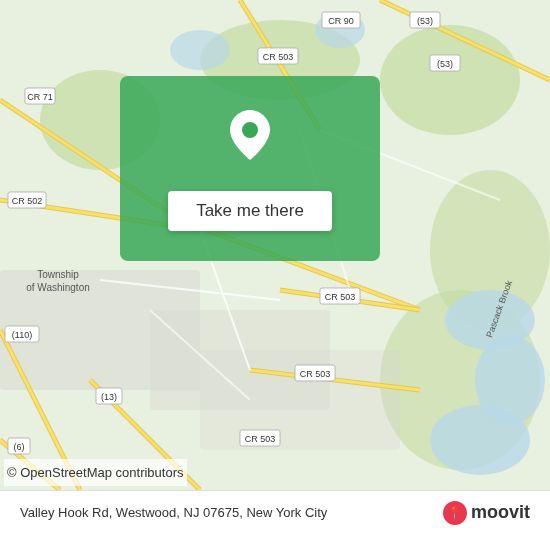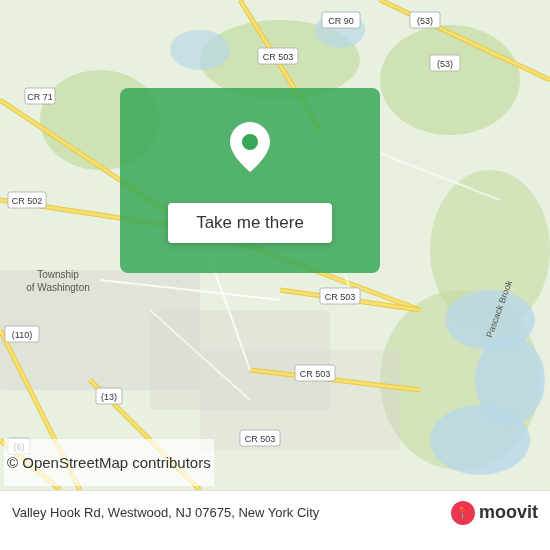--- a/index.html
+++ b/index.html
@@ -15,21 +15,21 @@
       width: 550px;
       height: 490px;
       position: relative;
       overflow: hidden;
       background-color: #f97316;
     }
 
     
     .green-overlay {
       position: absolute;
-      top: 88px;
+      top: 76px;
       left: 120px;
       width: 260px;
       height: 185px;
       background: rgba(56, 168, 87, 0.85);
       border-radius: 8px;
       display: flex;
       flex-direction: column;
       align-items: center;
       justify-content: center;
       gap: 28px;
@@ -58,21 +58,21 @@
     }
 
     
     #bottom-bar {
       width: 550px;
       height: 44px;
       background: white;
       display: flex;
       align-items: center;
       justify-content: space-between;
-      padding: 0 12px;
+      padding: 0 20px;
       border-top: 1px solid #ddd;
     }
 
     .address-text {
       font-size: 13px;
       color: #333;
       flex: 1;
     }
 
     .moovit-logo {
@@ -100,24 +100,24 @@
       font-size: 18px;
       font-weight: bold;
       color: #333;
     }
 
     
     .copyright {
       position: absolute;
       bottom: 4px;
       left: 4px;
-      font-size: 15px;
+      font-size: 13px;
       color: #333;
       background: rgba(255,255,255,0.7);
-      padding: 15px 3px;
+      padding: 6px 3px;
     }
 
     
     #map-svg {
       position: absolute;
       top: 0; left: 0;
       width: 100%;
       height: 100%;
     }
   </style>

